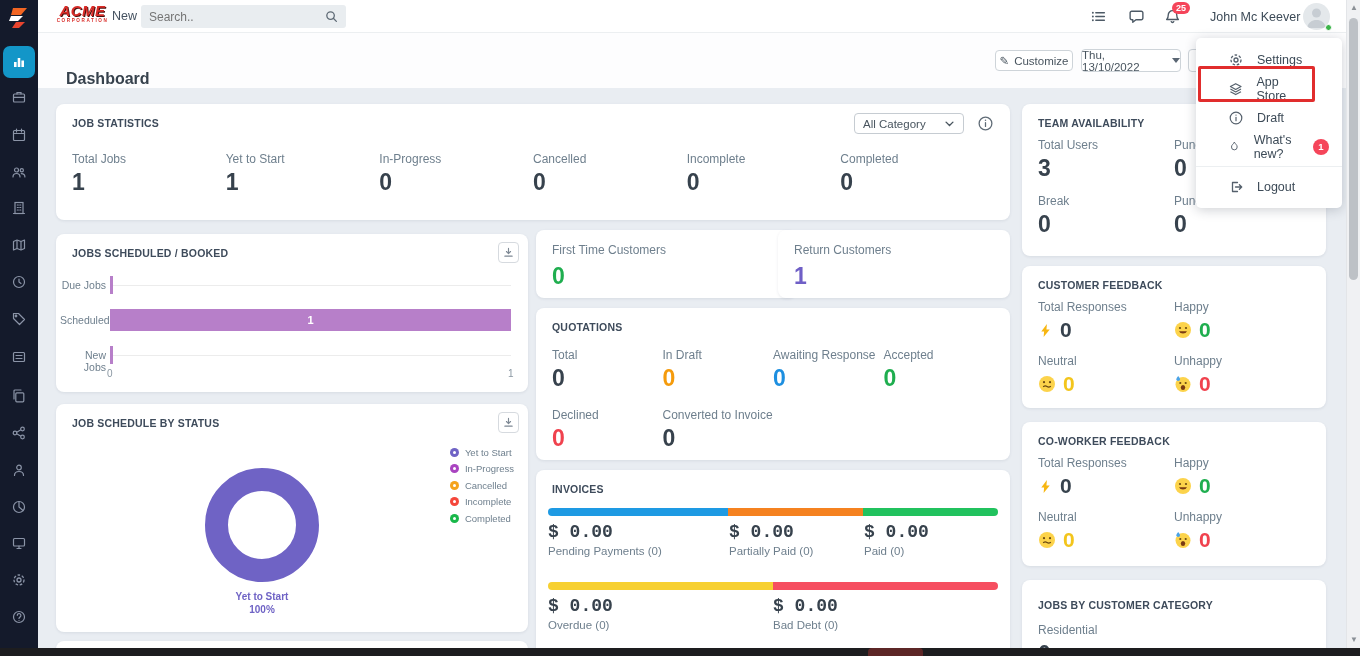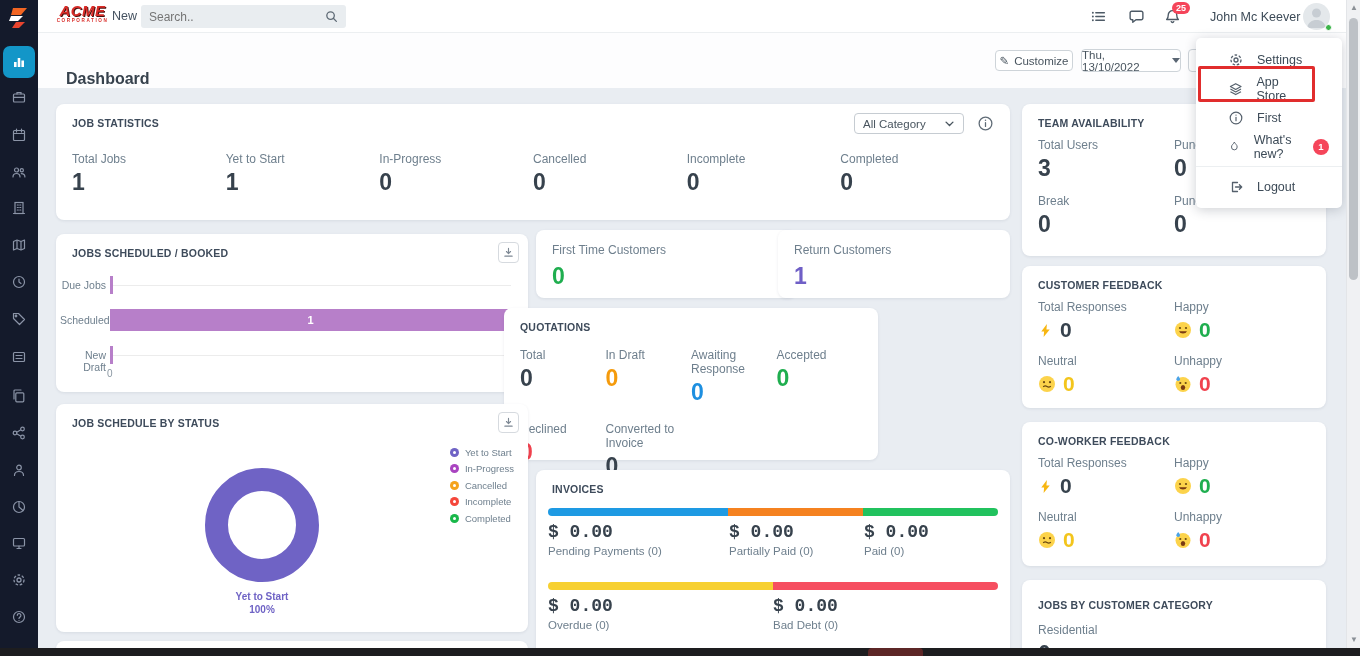--- a/index.html
+++ b/index.html
@@ -302,40 +302,40 @@
   <div class="dl-btn">
       <svg width="13" height="13" viewBox="0 0 16 16" fill="none" stroke="#7d8894" stroke-width="1.4" stroke-linecap="round" stroke-linejoin="round">
         <path d="M8 3v6M5.5 6.8L8 9.3l2.5-2.5M3.5 12.5h9"></path>
       </svg>
     </div>
   <div class="bc-grid" style="top:51px"></div>
     <div class="bc-grid" style="top:86px"></div>
     <div class="bc-grid" style="top:121px"></div>
   <div class="bc-row-label" style="top:45px;left:4px">Due Jobs</div>
   <div class="bc-row-label" style="top:80px;left:4px">Scheduled</div>
-  <div class="bc-row-label" style="top:115px;left:4px">New Draft</div>
+  <div class="bc-row-label" style="top:115px;left:4px">New Jobs</div>
   <div class="bc-stub" style="top:42px"></div>
   <div class="bc-bar" style="top:75px">
       <span>1</span>
     </div>
   <div class="bc-stub" style="top:112px"></div>
   <div class="bc-tick" style="top:134px;left:51px">0</div>
   <div class="bc-tick" style="top:134px;left:452px">1</div>
 </section>
 
 <section class="card" style="left:536px;top:230px;width:260px;height:68px">
   <div style="position:absolute;left:16px;top:13px" class="slabel">First Time Customers</div>
   <div style="position:absolute;left:16px;top:30px" class="sval green">0</div>
 </section>
 <section class="card" style="left:778px;top:230px;width:232px;height:68px">
   <div style="position:absolute;left:16px;top:13px" class="slabel">Return Customers</div>
   <div style="position:absolute;left:16px;top:30px" class="sval purple">1</div>
 </section>
 
-<section class="card" style="left:504px;top:308px;width:374px;height:152px">
+<section class="card" style="left:536px;top:308px;width:474px;height:152px">
   <div class="ctitle">QUOTATIONS</div>
   <div class="grid3">
     <div>
         <div class="slabel">Total</div>
         <div class="sval">0</div>
       </div>
     <div>
         <div class="slabel">In Draft</div>
         <div class="sval orange">0</div>
       </div>
@@ -572,21 +572,21 @@
         <path d="M2.5 8l5.5 3 5.5-3M2.5 10.8l5.5 3 5.5-3"></path>
       </svg>
       <span>App Store</span>
     </div>
   <div class="menu-item">
       <svg width="16" height="16" viewBox="0 0 16 16" fill="none" stroke="#55606c" stroke-width="1.2" stroke-linecap="round">
         <circle cx="8" cy="8" r="5.8"></circle>
         <path d="M8 7.4v3.3"></path>
         <circle cx="8" cy="5.1" r="0.7" fill="#55606c" stroke="none"></circle>
       </svg>
-      <span>First</span>
+      <span>Draft</span>
     </div>
   <div class="menu-item">
       <svg width="16" height="16" viewBox="0 0 16 16" fill="none" stroke="#55606c" stroke-width="1.2" stroke-linejoin="round">
         <path d="M8 1.8c.8 2.3 3.6 3.2 3.6 6.2a3.6 3.6 0 11-7.2 0C4.4 5.2 7.2 4.1 8 1.8z"></path>
       </svg>
       <span>What's new?</span>
       <span class="mi-badge">1</span>
     </div>
   <div class="menu-div"></div>
   <div class="menu-item">

